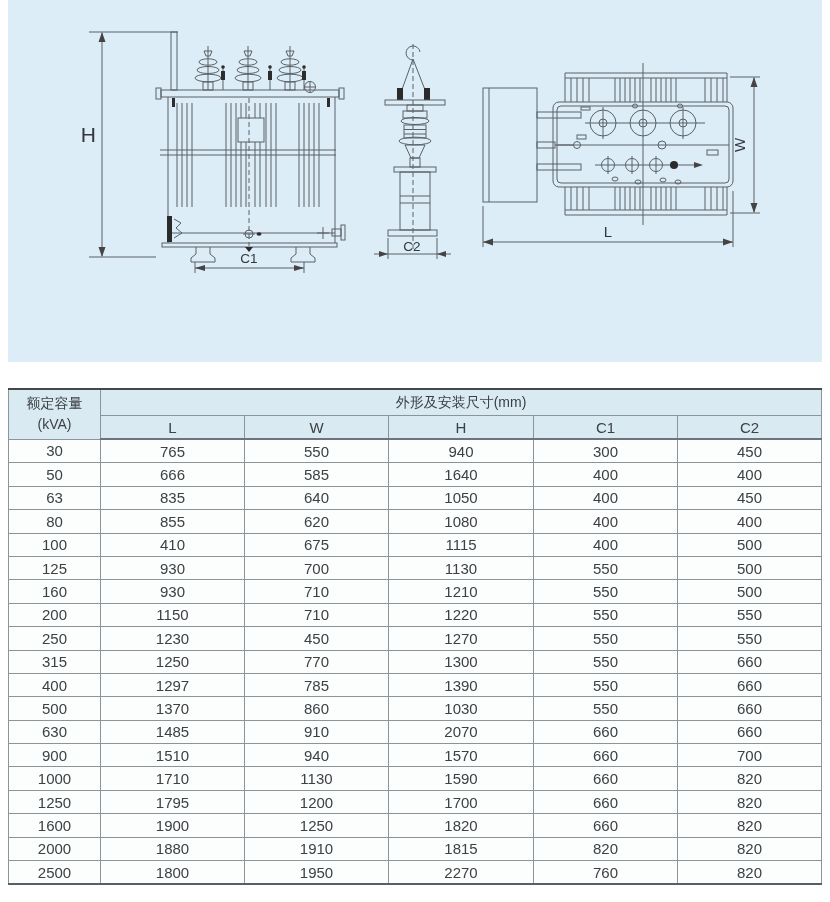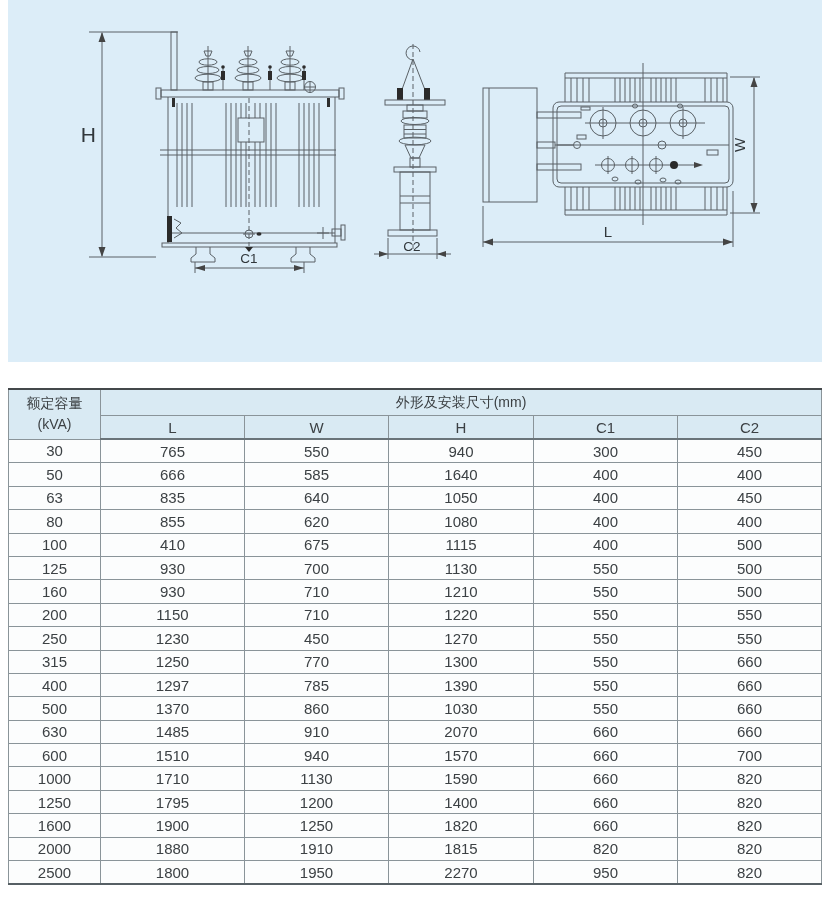--- a/index.html
+++ b/index.html
@@ -437,40 +437,40 @@
       </tr>
       <tr>
         <td>630</td>
         <td>1485</td>
         <td>910</td>
         <td>2070</td>
         <td>660</td>
         <td>660</td>
       </tr>
       <tr>
-        <td>600</td>
+        <td>900</td>
         <td>1510</td>
         <td>940</td>
         <td>1570</td>
         <td>660</td>
         <td>700</td>
       </tr>
       <tr>
         <td>1000</td>
         <td>1710</td>
         <td>1130</td>
         <td>1590</td>
         <td>660</td>
         <td>820</td>
       </tr>
       <tr>
         <td>1250</td>
         <td>1795</td>
         <td>1200</td>
-        <td>1400</td>
+        <td>1700</td>
         <td>660</td>
         <td>820</td>
       </tr>
       <tr>
         <td>1600</td>
         <td>1900</td>
         <td>1250</td>
         <td>1820</td>
         <td>660</td>
         <td>820</td>
@@ -481,17 +481,17 @@
         <td>1910</td>
         <td>1815</td>
         <td>820</td>
         <td>820</td>
       </tr>
       <tr>
         <td>2500</td>
         <td>1800</td>
         <td>1950</td>
         <td>2270</td>
-        <td>950</td>
+        <td>760</td>
         <td>820</td>
       </tr>
     </tbody>
 </table>
 
 </body></html>

